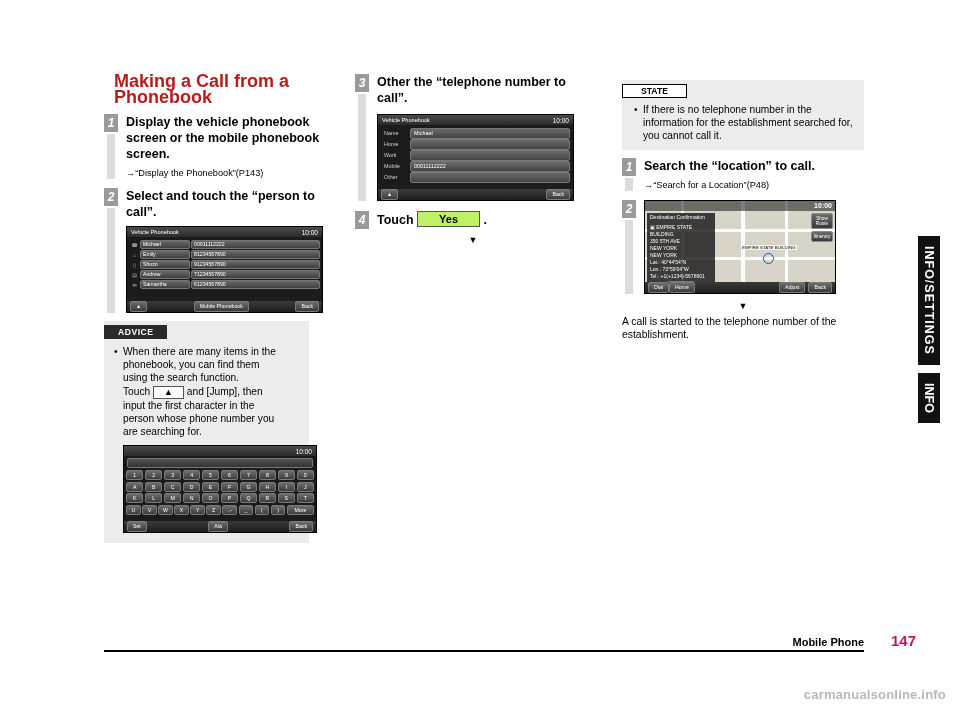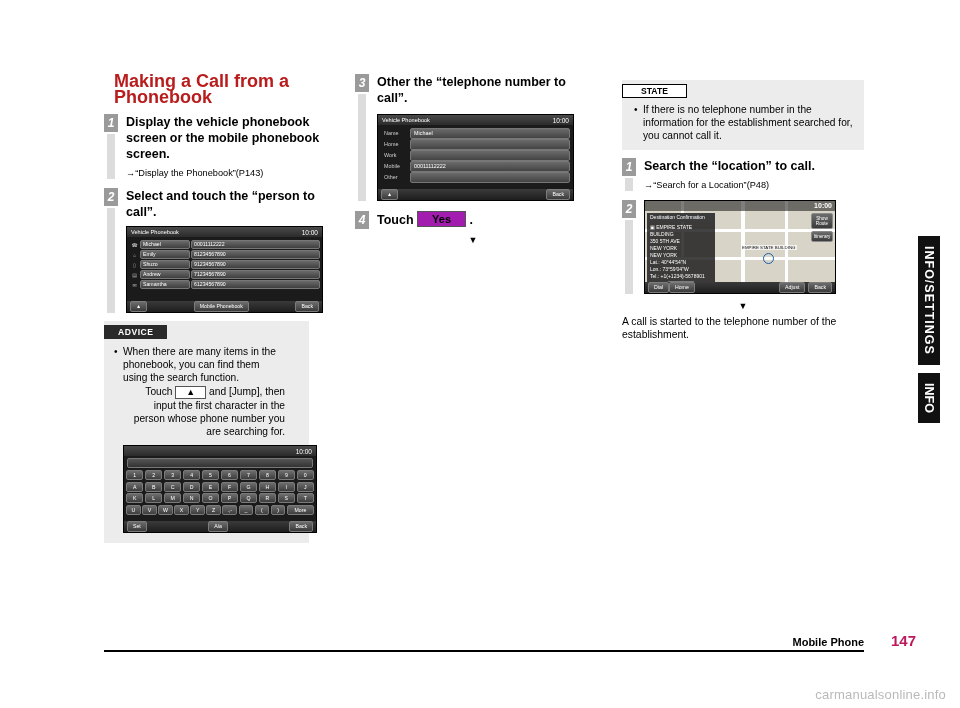--- a/index.html
+++ b/index.html
@@ -31,21 +31,21 @@
   .advice-body{padding:6px 24px 0 10px;font-size:10.2px;line-height:13px;color:#000;}
   .bullet{position:relative;padding-left:9px;}
   .bullet:before{content:"•";position:absolute;left:0;top:0;}
 
   .notebox{margin:6px 0 8px 0;background:#ececec;padding:0 0 8px 0;width:242px;}
   .note-tab{display:inline-block;background:#fff;border:1px solid #000;color:#000;font-size:8.6px;
             font-weight:bold;padding:1px 18px;margin:0 0 0 0;}
   .note-body{padding:5px 8px 0 12px;font-size:10.2px;line-height:13px;}
 
   
-  .key{display:inline-block;border:1px solid #555;background:#a21caf;padding:0px 14px;font-size:11px;
+  .key{display:inline-block;border:1px solid #555;background:#bef264;padding:0px 21px;font-size:11px;
        font-weight:bold;line-height:14px;vertical-align:1px;}
   .keysm{display:inline-block;border:1px solid #555;background:#fff;padding:0px 10px;font-size:9px;
        line-height:11px;vertical-align:0px;}
   .arrowdown{font-size:9px;text-align:center;width:100%;margin:2px 0 4px 0;}
 
   
   .shot{background:#1b1b1b;color:#ddd;position:relative;font-size:5.4px;overflow:hidden;border:1px solid #000;}
   .shot .titlebar{height:10px;background:linear-gradient(#4a4a4a,#2b2b2b);display:flex;align-items:center;
                   justify-content:space-between;padding:0 4px;font-size:5.6px;color:#fff;}
   .shot .botbar{position:absolute;left:0;right:0;bottom:0;height:11px;background:linear-gradient(#3a3a3a,#1e1e1e);
@@ -84,21 +84,21 @@
   .sidetab .dark{background:#111;color:#fff;writing-mode:vertical-rl;text-orientation:mixed;
                  font-size:12.5px;font-weight:bold;letter-spacing:1px;padding:10px 4px;text-align:center;}
   .sidetab .blk2{background:#111;color:#fff;writing-mode:vertical-rl;font-size:12.5px;font-weight:bold;
                  padding:10px 4px;text-align:center;margin-top:8px;}
 
   
   .footer{position:absolute;left:104px;right:96px;bottom:56px;}
   .footer .line{border-top:2px solid #000;position:relative;}
   .footer .lbl{position:absolute;right:0;top:-16px;font-size:11px;font-weight:bold;color:#000;}
   .footer .pg{position:absolute;right:-52px;top:-20px;font-size:15px;font-weight:bold;color:#be185d;}
-  .wm{position:absolute;right:14px;bottom:6px;font-size:13px;color:#b9b9b9;font-weight:normal;letter-spacing:.2px;}
+  .wm{position:absolute;right:14px;bottom:6px;font-size:13px;color:#b9b9b9;font-weight:bold;letter-spacing:.2px;}
 </style>
 </head>
 <body>
 
 <div class="page">
 
   <div class="col col1">
     <h2 class="head">Making a Call from a Phonebook</h2>
 
     <div class="step">
@@ -150,21 +150,21 @@
           <span class="btn">Mobile Phonebook</span>
           <span class="btn">Back</span>
         </div>
       </div>
     </div>
 
     <div class="advice">
       <div class="advice-tab">ADVICE</div>
       <div class="advice-body">
         <div class="bullet">When there are many items in the phonebook, you can find them using the search function.</div>
-        <div style="padding-left:9px;margin-top:1px;text-align:right;">
+        <div style="padding-left:9px;margin-top:1px;">
           <span>Touch</span>
           <span class="keysm">▲</span>
           <span>and [Jump], then input the first character in the person whose phone number you are searching for.</span>
         </div>
 
         <div class="shot" style="width:192px;height:86px;margin:7px 0 0 9px;">
           <div class="titlebar">
             <span></span>
             <span style="font-size:6.5px;">10:00</span>
           </div>

